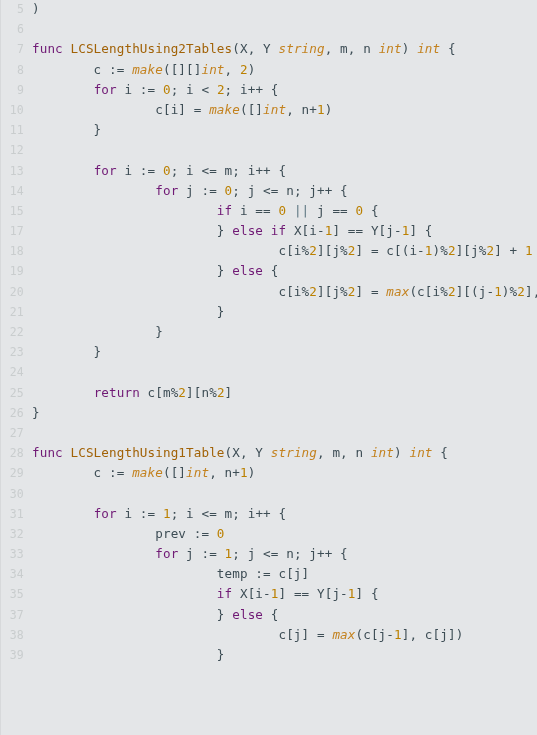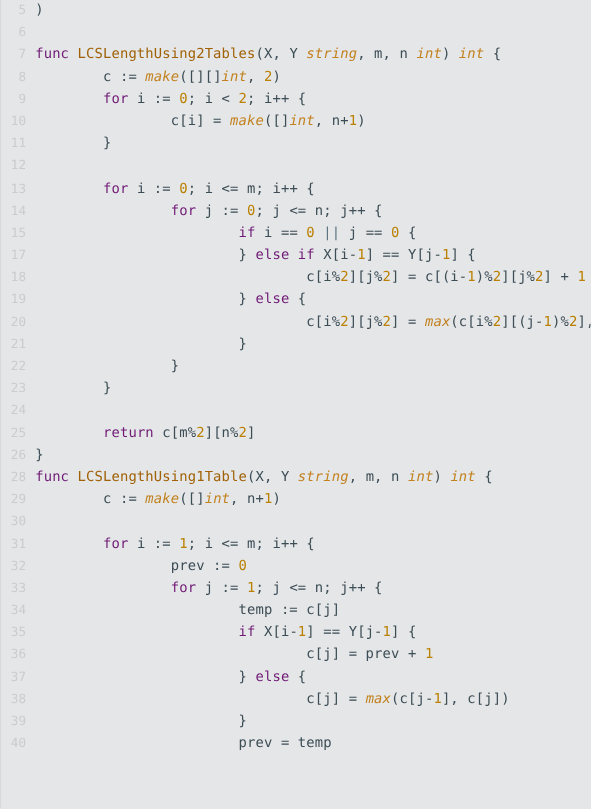--- a/index.html
+++ b/index.html
@@ -89,27 +89,26 @@
       <div class="code-line"><div class="ln">17</div><div class="lc"><span class="t-pl">                        } </span><span class="t-kw">else if</span><span class="t-pl"> X[i-</span><span class="t-num">1</span><span class="t-pl">] == Y[j-</span><span class="t-num">1</span><span class="t-pl">] {</span></div></div>
       <div class="code-line"><div class="ln">18</div><div class="lc"><span class="t-pl">                                c[i%</span><span class="t-num">2</span><span class="t-pl">][j%</span><span class="t-num">2</span><span class="t-pl">] = c[(i-</span><span class="t-num">1</span><span class="t-pl">)%</span><span class="t-num">2</span><span class="t-pl">][j%</span><span class="t-num">2</span><span class="t-pl">] + </span><span class="t-num">1</span></div></div>
       <div class="code-line"><div class="ln">19</div><div class="lc"><span class="t-pl">                        } </span><span class="t-kw">else</span><span class="t-pl"> {</span></div></div>
       <div class="code-line"><div class="ln">20</div><div class="lc"><span class="t-pl">                                c[i%</span><span class="t-num">2</span><span class="t-pl">][j%</span><span class="t-num">2</span><span class="t-pl">] = </span><span class="t-type">max</span><span class="t-pl">(c[i%</span><span class="t-num">2</span><span class="t-pl">][(j-</span><span class="t-num">1</span><span class="t-pl">)%</span><span class="t-num">2</span><span class="t-pl">], c[</span></div></div>
       <div class="code-line"><div class="ln">21</div><div class="lc"><span class="t-pl">                        }</span></div></div>
       <div class="code-line"><div class="ln">22</div><div class="lc"><span class="t-pl">                }</span></div></div>
       <div class="code-line"><div class="ln">23</div><div class="lc"><span class="t-pl">        }</span></div></div>
       <div class="code-line"><div class="ln">24</div><div class="lc"></div></div>
       <div class="code-line"><div class="ln">25</div><div class="lc"><span class="t-pl">        </span><span class="t-kw">return</span><span class="t-pl"> c[m%</span><span class="t-num">2</span><span class="t-pl">][n%</span><span class="t-num">2</span><span class="t-pl">]</span></div></div>
       <div class="code-line"><div class="ln">26</div><div class="lc"><span class="t-pl">}</span></div></div>
+      <div class="code-line"><div class="ln">27</div><div class="lc"></div></div>
       <div class="code-line"><div class="ln">28</div><div class="lc"><span class="t-kw">func </span><span class="t-fn">LCSLengthUsing1Table</span><span class="t-pl">(X, Y </span><span class="t-type">string</span><span class="t-pl">, m, n </span><span class="t-type">int</span><span class="t-pl">) </span><span class="t-type">int</span><span class="t-pl"> {</span></div></div>
       <div class="code-line"><div class="ln">29</div><div class="lc"><span class="t-pl">        c := </span><span class="t-type">make</span><span class="t-pl">([]</span><span class="t-type">int</span><span class="t-pl">, n+</span><span class="t-num">1</span><span class="t-pl">)</span></div></div>
       <div class="code-line"><div class="ln">30</div><div class="lc"></div></div>
       <div class="code-line"><div class="ln">31</div><div class="lc"><span class="t-pl">        </span><span class="t-kw">for</span><span class="t-pl"> i := </span><span class="t-num">1</span><span class="t-pl">; i &lt;= m; i++ {</span></div></div>
       <div class="code-line"><div class="ln">32</div><div class="lc"><span class="t-pl">                prev := </span><span class="t-num">0</span></div></div>
       <div class="code-line"><div class="ln">33</div><div class="lc"><span class="t-pl">                </span><span class="t-kw">for</span><span class="t-pl"> j := </span><span class="t-num">1</span><span class="t-pl">; j &lt;= n; j++ {</span></div></div>
       <div class="code-line"><div class="ln">34</div><div class="lc"><span class="t-pl">                        temp := c[j]</span></div></div>
       <div class="code-line"><div class="ln">35</div><div class="lc"><span class="t-pl">                        </span><span class="t-kw">if</span><span class="t-pl"> X[i-</span><span class="t-num">1</span><span class="t-pl">] == Y[j-</span><span class="t-num">1</span><span class="t-pl">] {</span></div></div>
-      <div class="code-line"><div class="ln">36</div><div class="lc"><span class="t-pl">                                c[j] = prev + </span><span class="t-num">1</span></div></div>
       <div class="code-line"><div class="ln">37</div><div class="lc"><span class="t-pl">                        } </span><span class="t-kw">else</span><span class="t-pl"> {</span></div></div>
       <div class="code-line"><div class="ln">38</div><div class="lc"><span class="t-pl">                                c[j] = </span><span class="t-type">max</span><span class="t-pl">(c[j-</span><span class="t-num">1</span><span class="t-pl">], c[j])</span></div></div>
       <div class="code-line"><div class="ln">39</div><div class="lc"><span class="t-pl">                        }</span></div></div>
-      <div class="code-line"><div class="ln">40</div><div class="lc"><span class="t-pl">                        prev = temp</span></div></div>
     </div>
 </div>
 
 </body></html>

